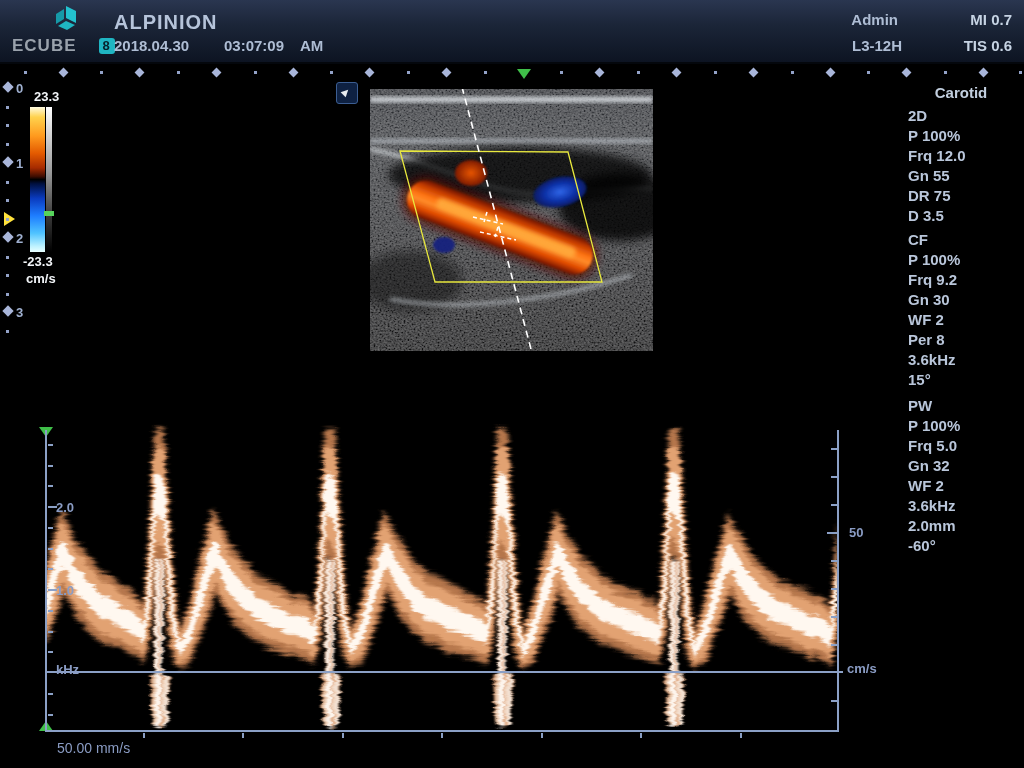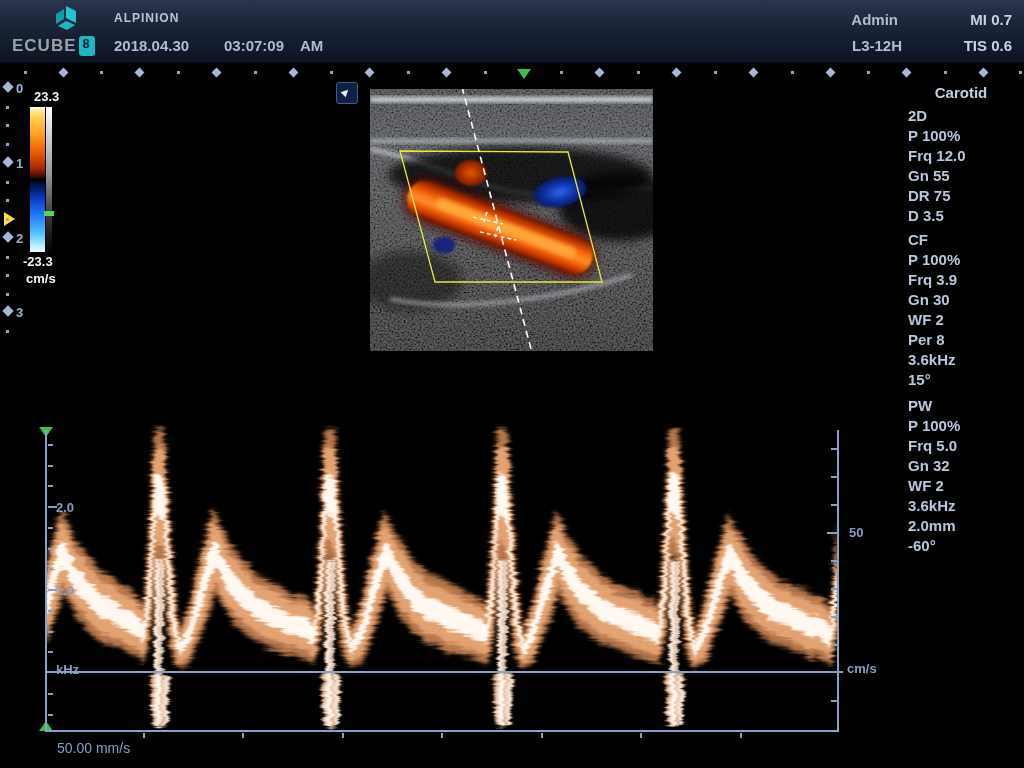--- a/index.html
+++ b/index.html
@@ -4,25 +4,25 @@
 <style>
   html,body{margin:0;padding:0;background:#000;}
   .screen{position:relative;width:1024px;height:768px;background:#000;overflow:hidden;
           font-family:"Liberation Sans",sans-serif;}
   .abs{position:absolute;}
   
   .header{position:absolute;left:0;top:0;width:1024px;height:62px;
           background:linear-gradient(180deg,#2a3650 0%,#1b2538 40%,#0d1422 100%);
           border-bottom:2px solid #04070c;}
   .htxt{position:absolute;font-weight:bold;color:#aebdd4;font-size:15px;white-space:nowrap;}
-  .brand{font-size:12px;color:#b6c4da;letter-spacing:1px;}
+  .brand{font-size:20px;color:#b6c4da;letter-spacing:1px;}
   .studyid{left:0;right:0;text-align:center;color:#b6c4da;}
   .mitis{color:#c6d3e3;margin-left:48px;}
   .logotext{position:absolute;left:12px;top:36px;font-weight:bold;font-size:17px;color:#9aa2ac;
-            letter-spacing:1px;display:flex;}
+            letter-spacing:1px;display:flex;align-items:center;gap:20px;}
   .badge8{display:inline-block;margin-left:2px;background:#1fb5c2;color:#07222b;border-radius:3px;
           padding:0 4px;font-size:13px;font-weight:bold;line-height:16px;}
   
   .dia{position:absolute;background:#a9b6da;transform:rotate(45deg);}
   .dot{position:absolute;background:#93a2c8;}
   .tri-down{position:absolute;width:0;height:0;border-left:7px solid transparent;
             border-right:7px solid transparent;border-top:10px solid #3fbf49;}
   .tri-up{position:absolute;width:0;height:0;border-left:7px solid transparent;
           border-right:7px solid transparent;border-bottom:10px solid #3fbf49;}
   .focus-arrow{position:absolute;width:0;height:0;border-top:7px solid transparent;
@@ -174,21 +174,21 @@
     <div class="t">2D</div>
     <div>P 100%</div>
     <div>Frq 12.0</div>
     <div>Gn 55</div>
     <div>DR 75</div>
     <div>D 3.5</div>
   </div>
   <div class="sec" style="top:230px">
     <div class="t">CF</div>
     <div>P 100%</div>
-    <div>Frq 3.9</div>
+    <div>Frq 9.2</div>
     <div>Gn 30</div>
     <div>WF 2</div>
     <div>Per 8</div>
     <div>3.6kHz</div>
     <div>15°</div>
   </div>
   <div class="sec" style="top:396px">
     <div class="t">PW</div>
     <div>P 100%</div>
     <div>Frq 5.0</div>

